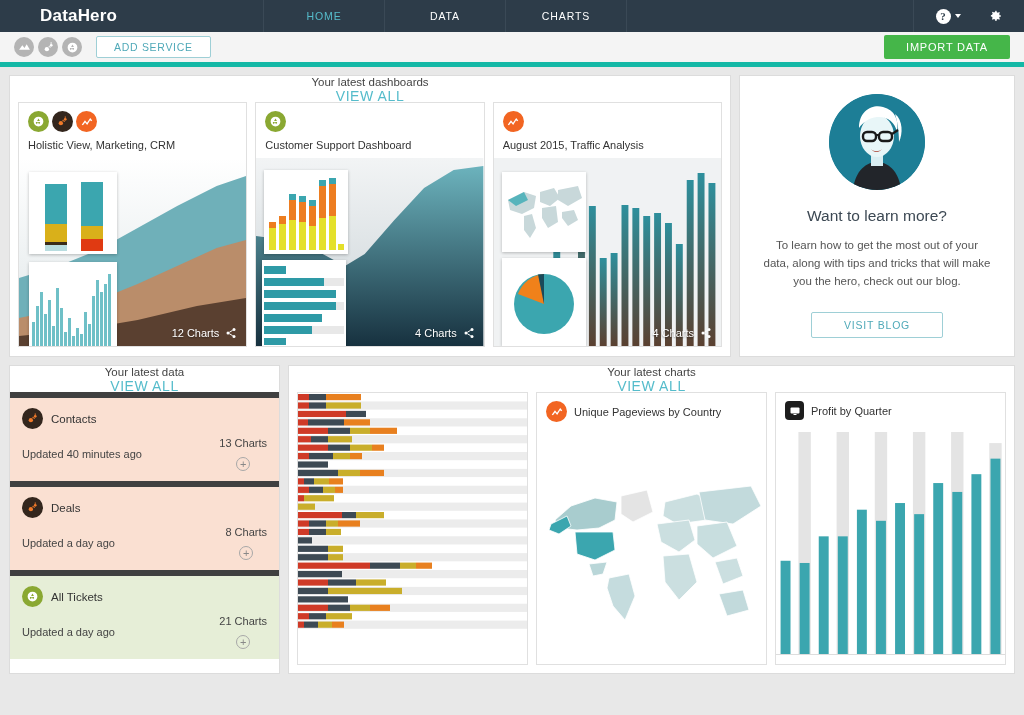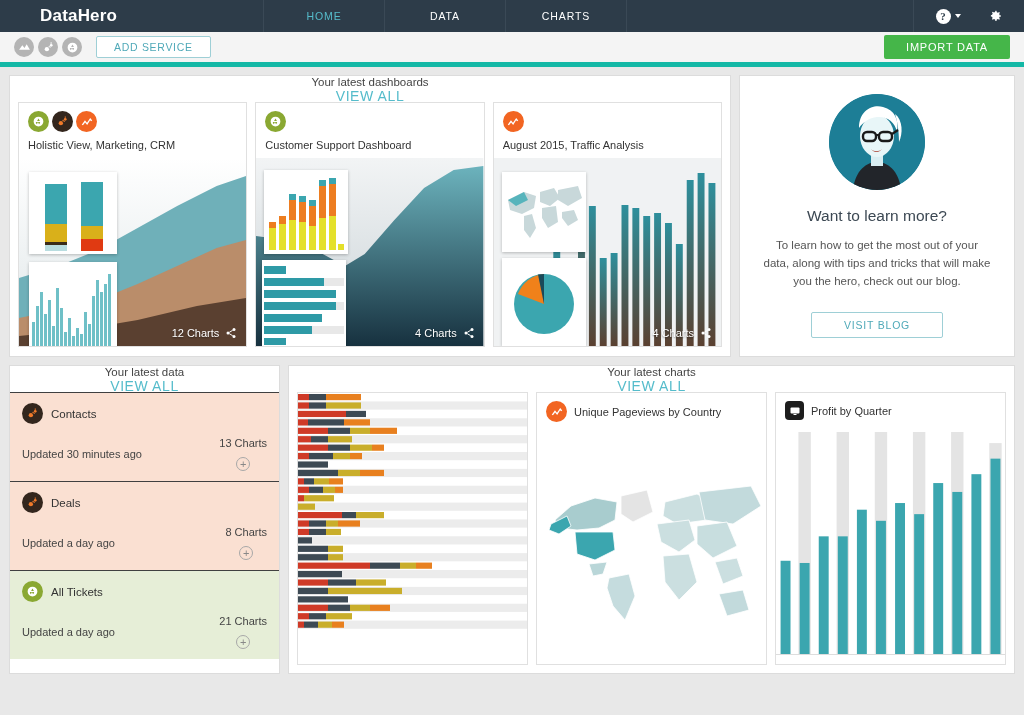--- a/index.html
+++ b/index.html
@@ -93,21 +93,21 @@
   .promo-h { margin-top: 17px; font-size: 15.5px; color: #3c4853; }
   .promo-b { margin-top: 12px; font-size: 11.5px; color: #555; text-align: center; line-height: 1.55; }
   .blogbtn {
     margin-top: 22px; width: 132px; height: 26px; border: 1px solid #9ecfd6; background: #fff;
     color: #4fa9b8; font-size: 10.5px; letter-spacing: .8px; border-radius: 2px;
     display: flex; align-items: center; justify-content: center; font-family: inherit;
   }
 
   
   .data-panel { width: 285px; }
-  .drow { border-top: 1px solid #404040; padding: 10px 12px 0 12px; height: 89px; position: relative; }
+  .drow { border-top: 6px solid #404040; padding: 10px 12px 0 12px; height: 89px; position: relative; }
   .drow.peach { background: #fae0d2; }
   .drow.green { background: #e6eed7; }
   .drow-top { display: flex; align-items: center; gap: 8px; }
   .drow-name { font-size: 11.5px; color: #333; }
   .drow-bot {
     position: absolute; left: 12px; right: 12px; bottom: 10px;
     display: flex; align-items: center; justify-content: space-between;
     font-size: 11px; color: #444;
   }
   .drow-right { display: flex; align-items: center; gap: 8px; flex-direction: column; }
@@ -469,21 +469,21 @@
             <svg width="13" height="13" viewBox="0 0 24 24">
                 <circle cx="9" cy="15" r="4" fill="#f07a2a"></circle>
                 <circle cx="17" cy="8" r="2.5" fill="#f07a2a"></circle>
                 <rect x="11.5" y="10" width="5" height="1.8" fill="#f07a2a" transform="rotate(32 14 11)"></rect>
                 <rect x="16.2" y="2.5" width="1.6" height="3.5" fill="#f07a2a"></rect>
               </svg>
           </div>
           <span class="drow-name">Contacts</span>
         </div>
         <div class="drow-bot">
-          <span>Updated 30 minutes ago</span>
+          <span>Updated 40 minutes ago</span>
           <span class="drow-right">
             <span>13 Charts</span>
             <span class="plus-circ">+</span>
           </span>
         </div>
       </div>
 
       <div class="drow peach">
         <div class="drow-top">
           <div class="dicon di-dark">

